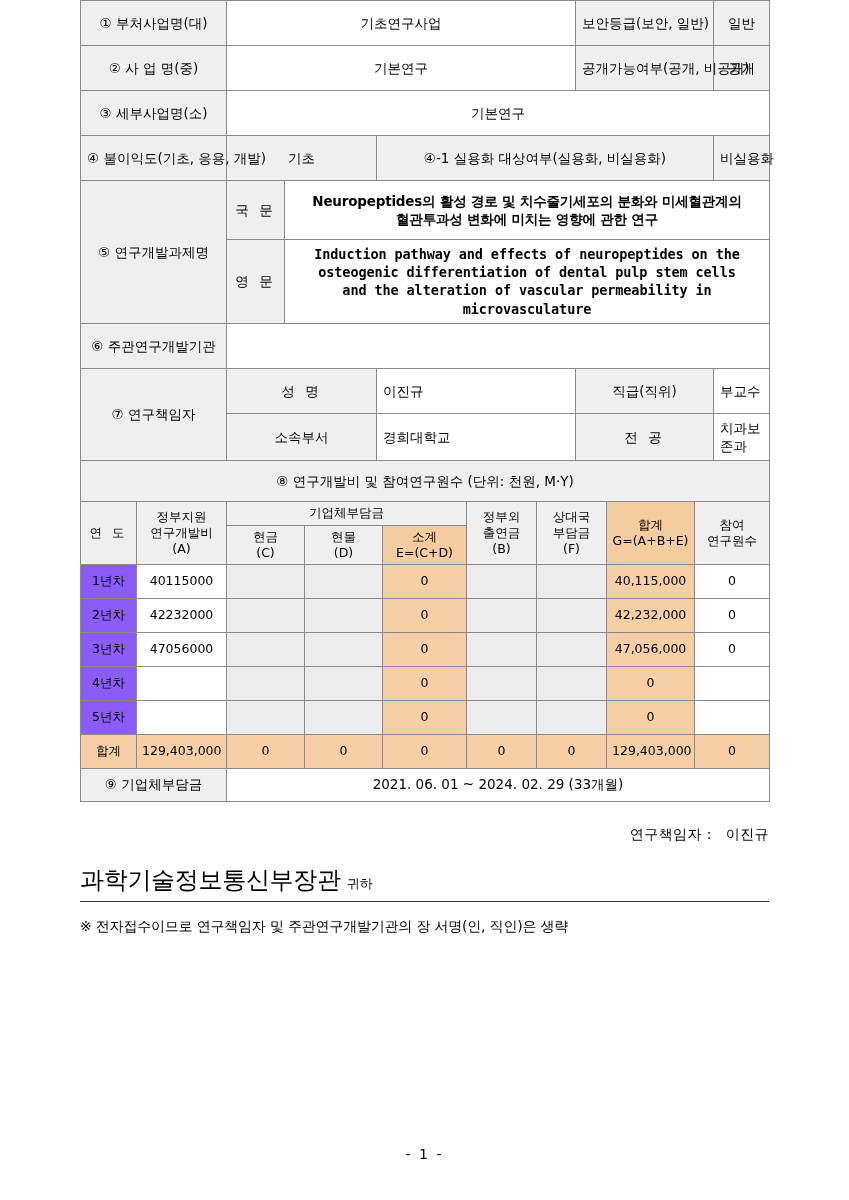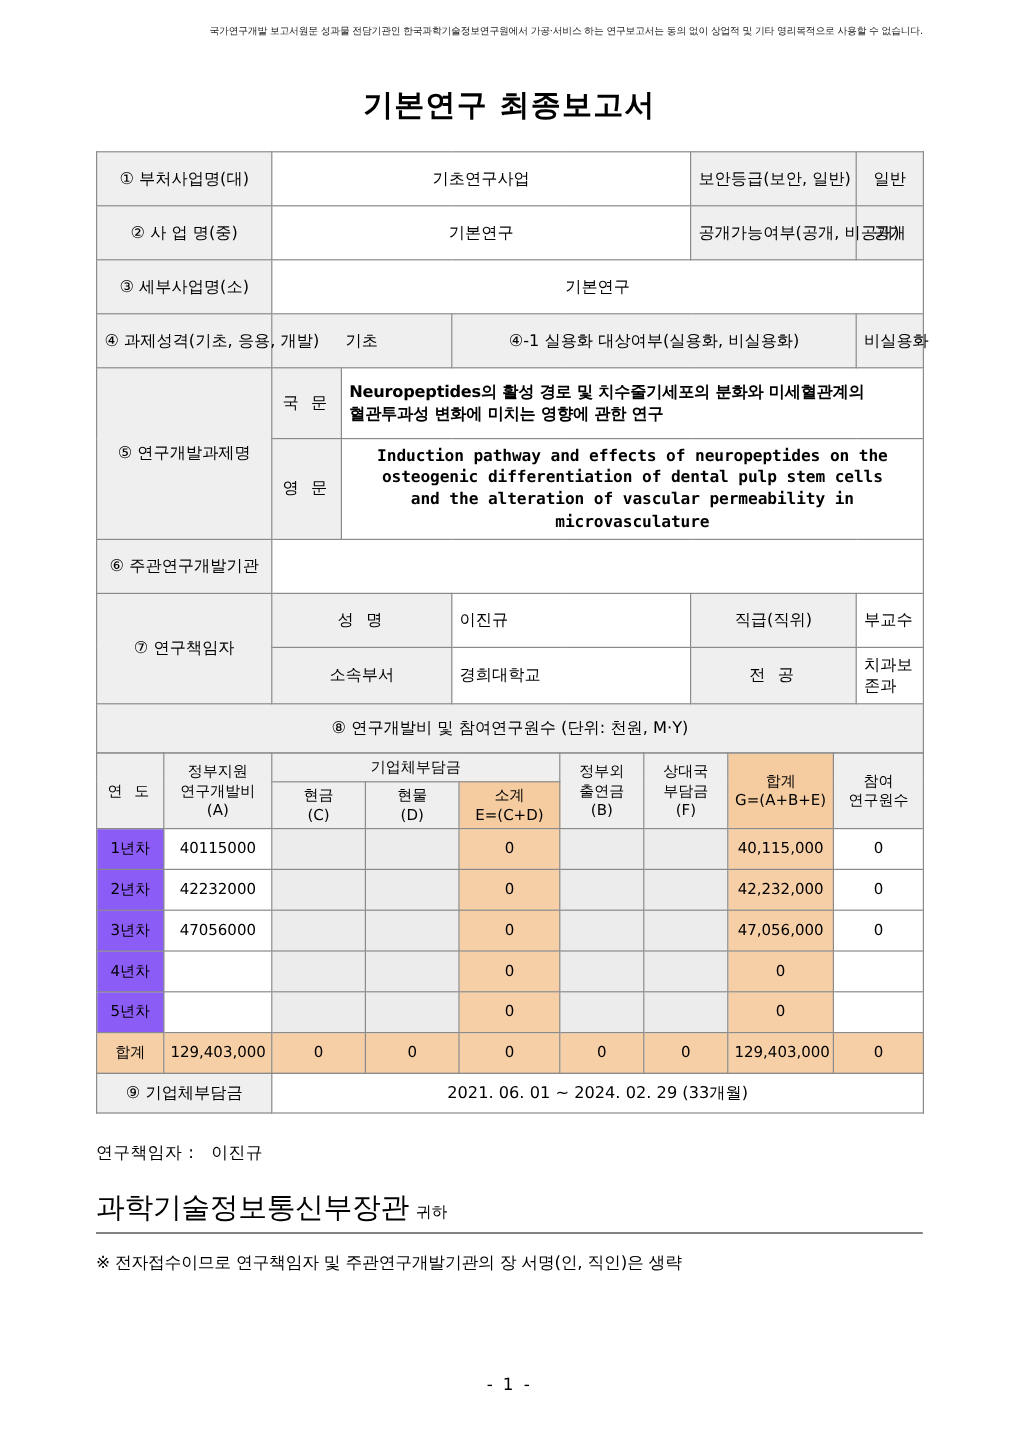--- a/index.html
+++ b/index.html
@@ -69,21 +69,21 @@
     margin-top: 19px;
   }
   .val-left {
     background: #ffffff;
     text-align: left;
     padding-left: 8px;
   }
   .h-row td { height: 34px; }
 
   .title-ko {
-    text-align: left;
+    text-align: center;
     font-size: 12.2px;
     font-weight: bold;
     line-height: 1.6;
     letter-spacing: -0.2px;
   }
   .title-en {
     text-align: center;
     font-size: 10px;
     font-weight: bold;
     line-height: 1.85;
@@ -157,21 +157,21 @@
     letter-spacing: -0.2px;
     text-align: justify;
   }
   .date-line {
     text-align: center;
     font-size: 14px;
     margin-top: 30px;
     letter-spacing: 1.5px;
   }
   .sign-line {
-    text-align: left;
+    text-align: right;
     font-size: 14px;
     margin-top: 24px;
     letter-spacing: 0.4px;
   }
   .sign-line .sign-gap { display: inline-block; width: 14px; }
   .minister-wrap {
     margin-top: 20px;
     padding-bottom: 5px;
     border-bottom: 1.6px solid #333;
   }
@@ -198,23 +198,21 @@
     text-align: center;
     font-size: 14px;
     letter-spacing: 2px;
   }
 </style>
 </head>
 <body>
 
 <div class="page">
 
-  <div class="copyright-header">국가연구개발 보고서원문 성과물 전담기관인 한국과학기술정보연구원에서 가공·서비스 하는 연구보고서는 동의 없이 상업적 및 기타 영리목적으로 사용할 수 없습니다.</div>
-
-  <div class="doc-title">기본연구 최종보고서</div>
+
 
   <table class="main-table">
     <colgroup>
       <col style="width:146px">
       <col style="width:58px">
       <col style="width:92px">
       <col style="width:94px">
       <col style="width:105px">
       <col style="width:138px">
       <col style="width:56px">
@@ -234,21 +232,21 @@
       <td class="lbl">공개가능여부(공개, 비공개)</td>
       <td class="lbl">공개</td>
     </tr>
 
     <tr class="h-row">
       <td class="lbl-left">③ 세부사업명(소)</td>
       <td class="val" colspan="6">기본연구</td>
     </tr>
 
     <tr class="h-row">
-      <td class="lbl-left">④ 과제성격(기초, 응용, 개발)</td>
+      <td class="lbl-left">④ 불이익도(기초, 응용, 개발)</td>
       <td class="lbl" colspan="2">기초</td>
       <td class="lbl" colspan="3">④-1 실용화 대상여부(실용화, 비실용화)</td>
       <td class="lbl">비실용화</td>
     </tr>
 
     <tr>
       <td class="lbl-left" rowspan="2">⑤ 연구개발과제명</td>
       <td class="lbl" style="height:48px">
         <span class="spaced3">국 문</span>
       </td>

